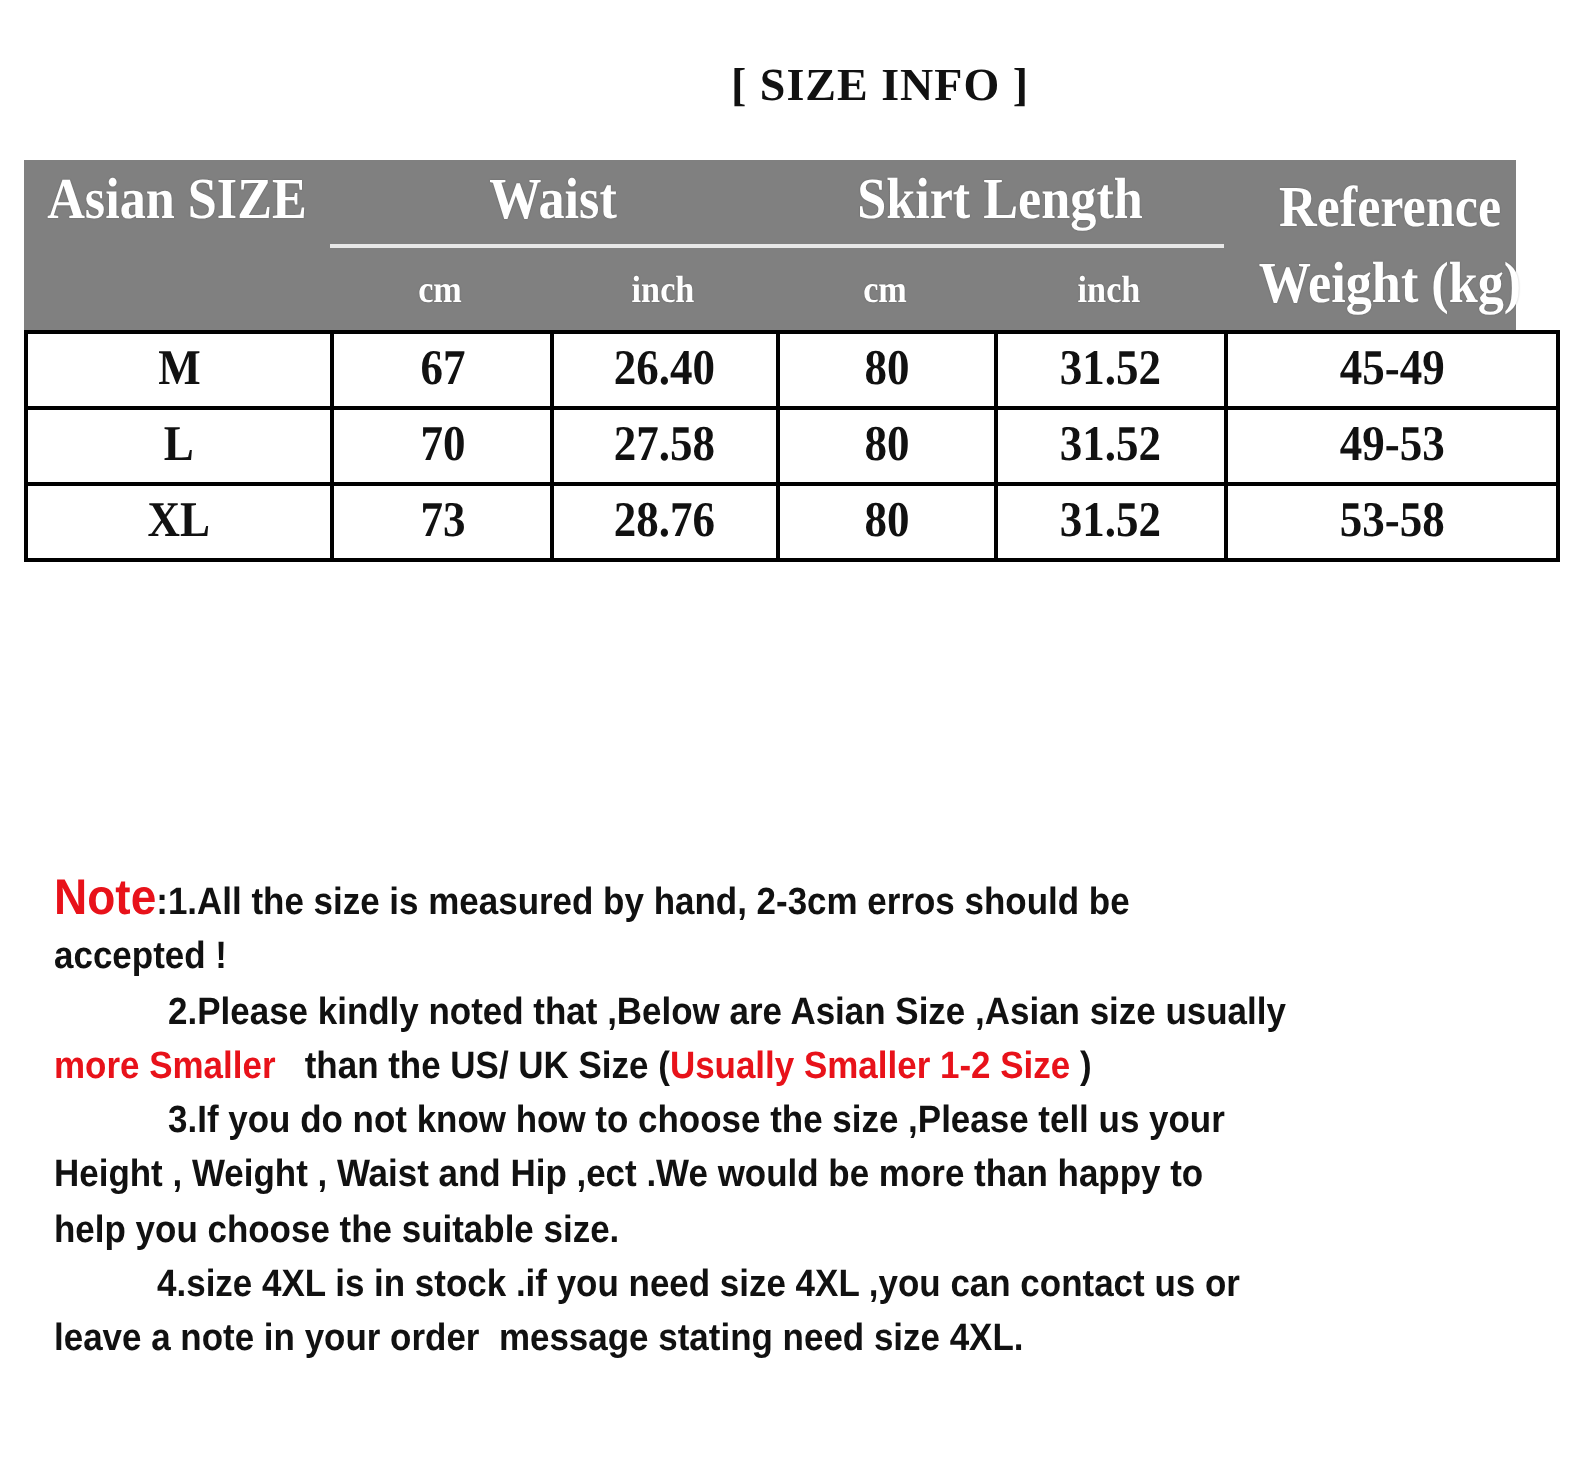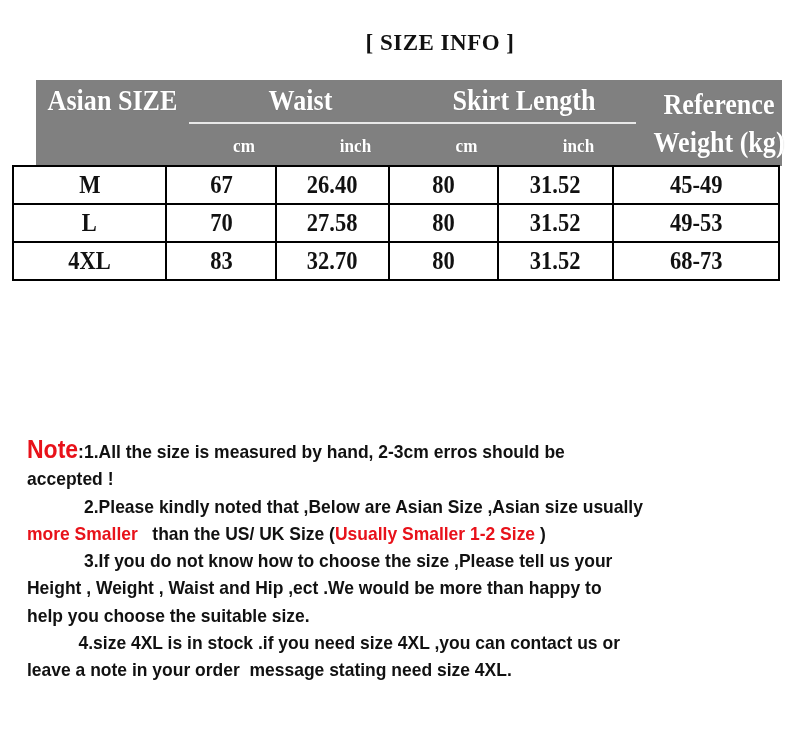--- a/index.html
+++ b/index.html
@@ -5,21 +5,20 @@
   html, body { margin: 0; padding: 0; background: #ffffff; }
   body { width: 790px; height: 737px; position: relative; overflow: hidden; }
   .title {
     position: absolute; left: 0; top: 30px; width: 790px; text-align: center;
     font-family: "Liberation Serif", serif; font-weight: bold; font-size: 23px;
     color: #111; letter-spacing: 0.5px; padding-left: 45px;
   }
   .header {
     position: absolute; left: 12px; top: 80px; width: 746px; height: 86px;
     background: #808080;
-    margin-left: 24px;
   }
   .hcell {
     position: absolute; color: #ffffff; font-family: "Liberation Serif", serif;
     font-weight: bold; text-align: center; white-space: nowrap;
     text-shadow: 0 0 1px rgba(0,0,0,0.25);
   }
   .h-big { font-size: 29px; transform: scaleX(0.9); }
   .h-small { font-size: 19px; transform: scaleX(0.9); }
   .underline {
     position: absolute; left: 153px; top: 42px; width: 447px; height: 2px;
@@ -83,26 +82,26 @@
     </tr>
     <tr>
       <td><span>L</span></td>
       <td><span>70</span></td>
       <td><span>27.58</span></td>
       <td><span>80</span></td>
       <td><span>31.52</span></td>
       <td><span>49-53</span></td>
     </tr>
     <tr>
-      <td><span>4XL</span></td>
-      <td><span>83</span></td>
-      <td><span>32.70</span></td>
+      <td><span>XL</span></td>
+      <td><span>73</span></td>
+      <td><span>28.76</span></td>
       <td><span>80</span></td>
       <td><span>31.52</span></td>
-      <td><span>68-73</span></td>
+      <td><span>53-58</span></td>
     </tr>
   </tbody>
 </table>
 
 <div class="notes">
   <div class="line">
     <span class="red note-label">Note</span><span>:1.All the size is measured by hand, 2-3cm erros should be</span>
   </div>
   <div class="line"><span>accepted !</span></div>
   <div class="line"><span class="indent"></span><span>2.Please kindly noted that ,Below are Asian Size ,Asian size usually</span></div>

